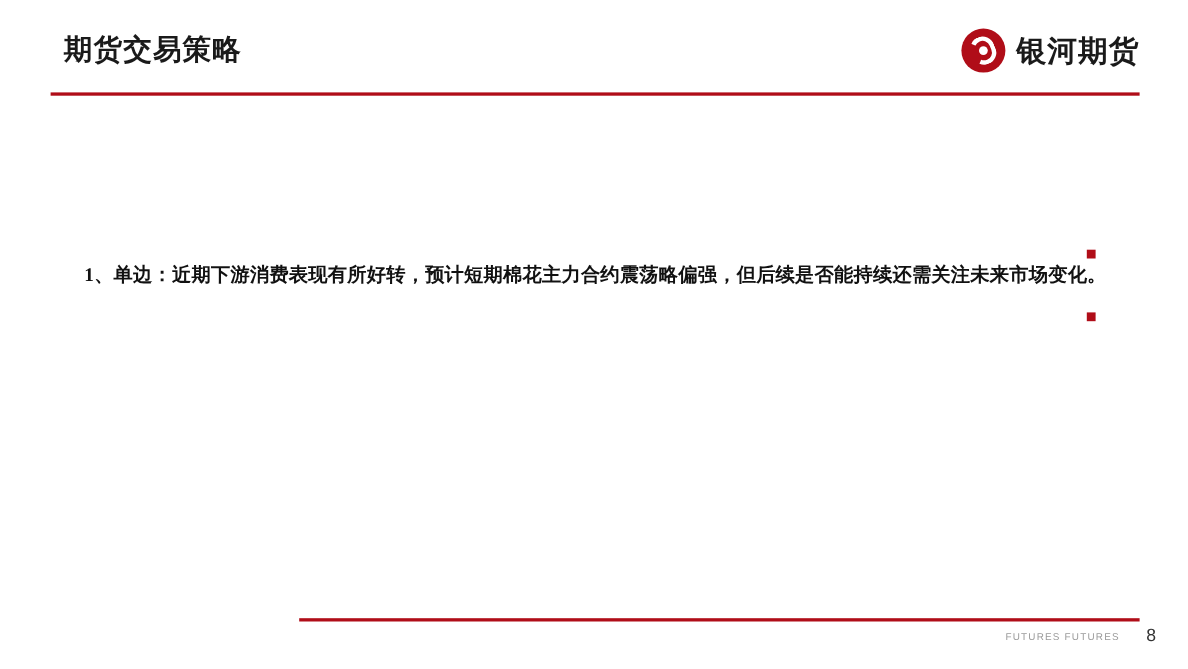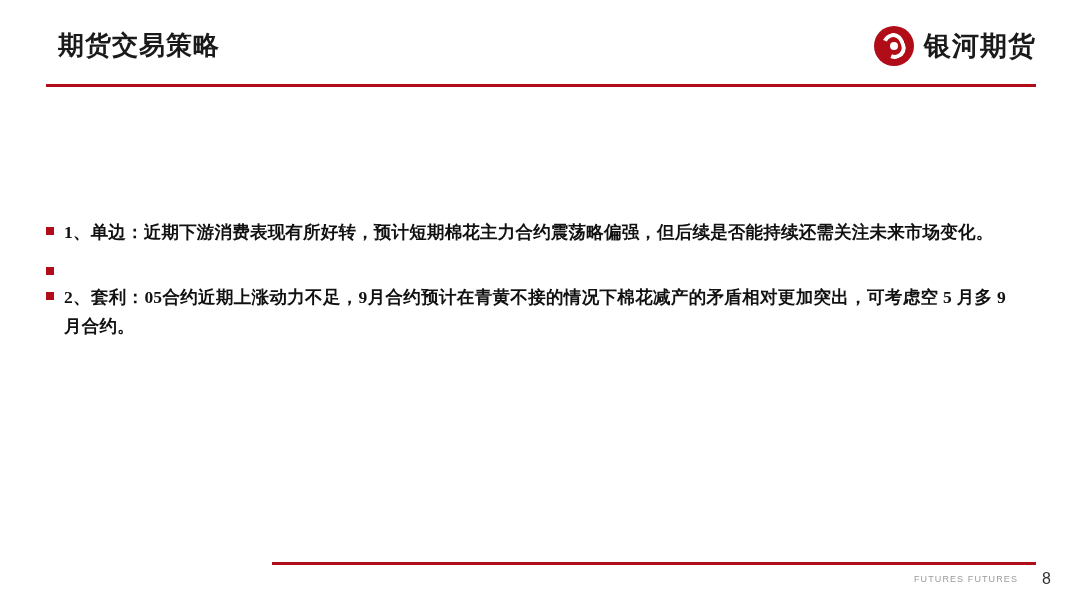--- a/index.html
+++ b/index.html
@@ -94,22 +94,23 @@
 
   
   .content {
     position: absolute;
     left: 46px;
     top: 218px;
     width: 960px;
   }
   .bullet-row {
     display: flex;
-    align-items: flex-start;
+    align-items: flex-end;
     margin-bottom: 12px;
+    flex-direction: column;
   }
   .bullet-row.empty {
     margin-bottom: 8px;
     min-height: 14px;
   }
   .bullet-mark {
     width: 8px;
     height: 8px;
     background: #b00d18;
     flex: none;
@@ -173,24 +174,20 @@
     <div class="bullet-row">
       <span class="bullet-mark"></span>
       <span class="bullet-text">1、单边：近期下游消费表现有所好转，预计短期棉花主力合约震荡略偏强，但后续是否能持续还需关注未来市场变化。</span>
     </div>
 
     <div class="bullet-row empty">
       <span class="bullet-mark"></span>
       <span class="bullet-text"></span>
     </div>
 
-    <div class="bullet-row">
-      <span class="bullet-mark"></span>
-      <span class="bullet-text">2、套利：05合约近期上涨动力不足，9月合约预计在青黄不接的情况下棉花减产的矛盾相对更加突出，可考虑空 5 月多 9 月合约。</span>
-    </div>
 
   </div>
 
   <div class="footer-rule"></div>
   <div class="footer-brand">FUTURES FUTURES</div>
   <div class="page-number">8</div>
 
 </div>
 
 </body></html>

